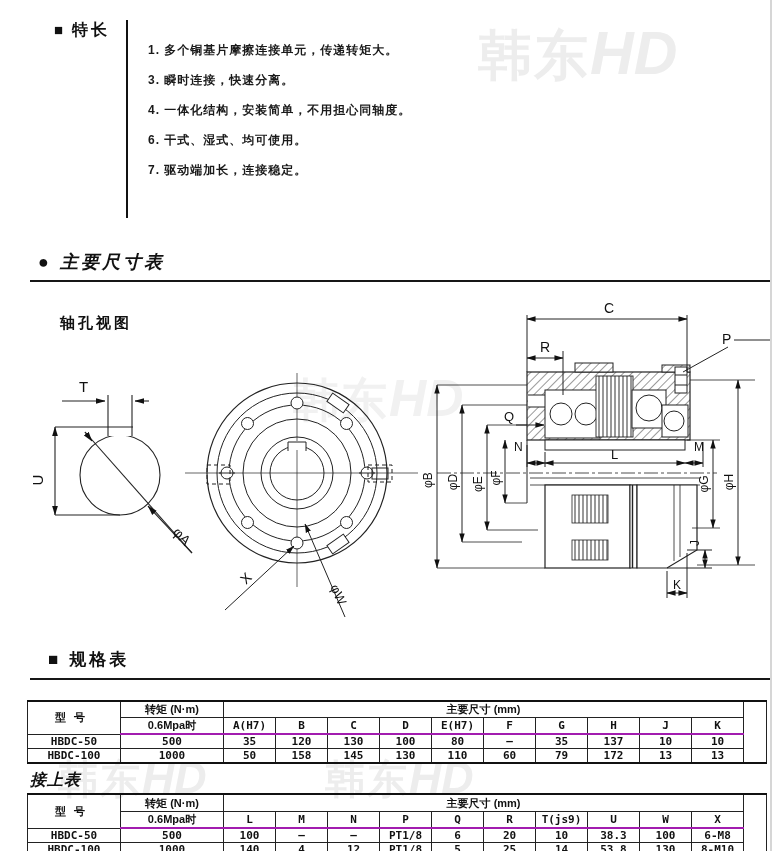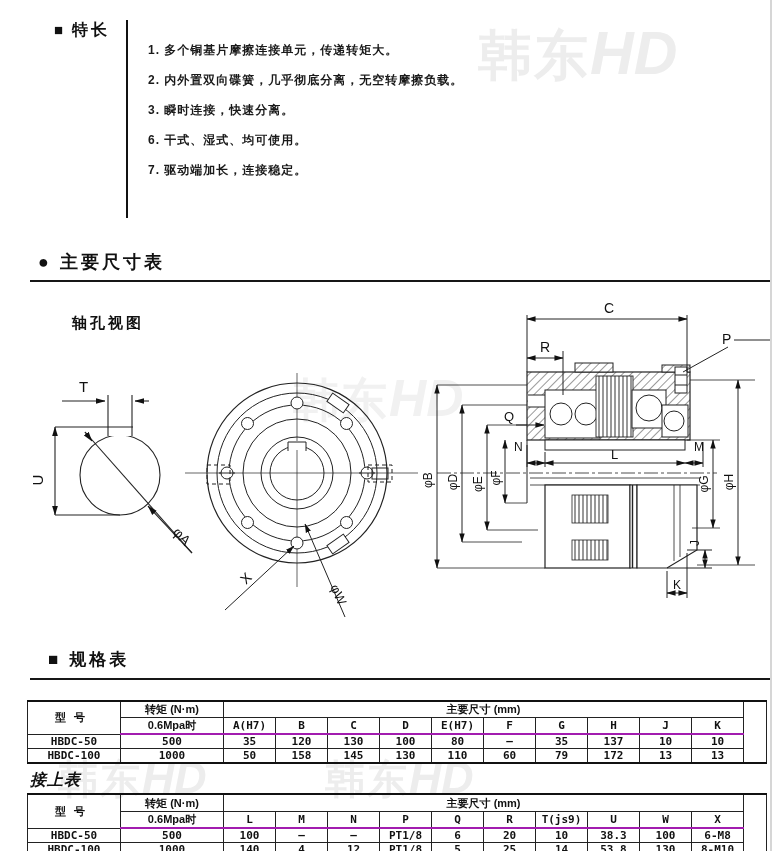--- a/index.html
+++ b/index.html
@@ -15,26 +15,26 @@
   .page-border{position:absolute;right:1px;top:0;width:2px;height:851px;background:#d6d6d6;z-index:3;}
   
   .feat-head{position:absolute;left:54px;top:20px;z-index:1;font-size:16px;font-weight:bold;letter-spacing:3px;}
   .feat-head .sq{font-size:15px;margin-right:6px;}
   .feat-divider{position:absolute;left:126px;top:20px;width:2px;height:198px;background:#111;z-index:1;}
   .feat-list{position:absolute;left:148px;top:42px;z-index:1;display:flex;flex-direction:column;gap:13px;
              font-size:12px;font-weight:600;letter-spacing:1px;color:#1a1a1a;}
   
   .sec-h{position:absolute;z-index:1;font-size:18px;font-weight:bold;letter-spacing:3px;color:#111;}
   .sec-h .blt{margin-right:8px;}
-  .h-dims{left:38px;top:250px;}
+  .h-dims{left:38px;top:250px;font-style:italic;}
   .h-spec{left:48px;top:648px;font-size:17px;}
   .rule{position:absolute;left:30px;width:741px;background:#161616;z-index:1;}
   .rule1{top:280px;height:2px;}
   .rule2{top:678px;height:2px;}
-  .view-label{position:absolute;left:72px;top:314px;z-index:1;font-size:15px;font-weight:bold;letter-spacing:3px;}
+  .view-label{position:absolute;left:60px;top:314px;z-index:1;font-size:15px;font-weight:bold;letter-spacing:3px;}
   .drawing{position:absolute;left:22px;top:295px;z-index:1;}
   .drawing text{font-family:"Liberation Sans",sans-serif;fill:#111;}
   
   .cont-label{position:absolute;left:30px;top:770px;z-index:2;font-size:16px;font-weight:bold;letter-spacing:1px;font-style:italic;}
   table.spec{position:absolute;left:27px;border-collapse:collapse;table-layout:fixed;z-index:2;
              background:transparent;border-top:2.5px solid #111;border-bottom:2.5px solid #111;border-radius:22px;}
   table.spec td{border-left:1px solid #222;border-right:1px solid #222;text-align:center;vertical-align:middle;
                 padding:0;overflow:hidden;white-space:nowrap;}
   .t1{top:700px;width:739px;}
   .t2{top:793px;width:739px;}
@@ -56,22 +56,22 @@
   <div class="wm wm1"><span>韩东</span><span class="hd">HD</span></div>
   <div class="wm wm2"><span>韩东</span><span class="hd">HD</span></div>
   <div class="wm wm3"><span>韩东</span><span class="hd">HD</span></div>
   <div class="wm wm4"><span>韩东</span><span class="hd">HD</span></div>
   <div class="page-border"></div>
 
   <div class="feat-head"><span class="sq">■</span><span>特长</span></div>
   <div class="feat-divider"></div>
   <div class="feat-list">
     <div>1. 多个铜基片摩擦连接单元，传递转矩大。</div>
-    <div>2. 内外置双向碟簧，几乎彻底分离，无空转摩擦负载。</div>
     <div>3. 瞬时连接，快速分离。</div>
+    <div>4. 一体化结构，安装简单，不用担心同轴度。</div>
     <div>6. 干式、湿式、均可使用。</div>
     <div>7. 驱动端加长，连接稳定。</div>
   </div>
 
   <div class="sec-h h-dims"><span class="blt">●</span><span>主要尺寸表</span></div>
   <div class="rule rule1"></div>
   <div class="view-label">轴孔视图</div>
 
   <svg class="drawing" width="750" height="350" viewBox="0 0 750 350">
     <defs>

